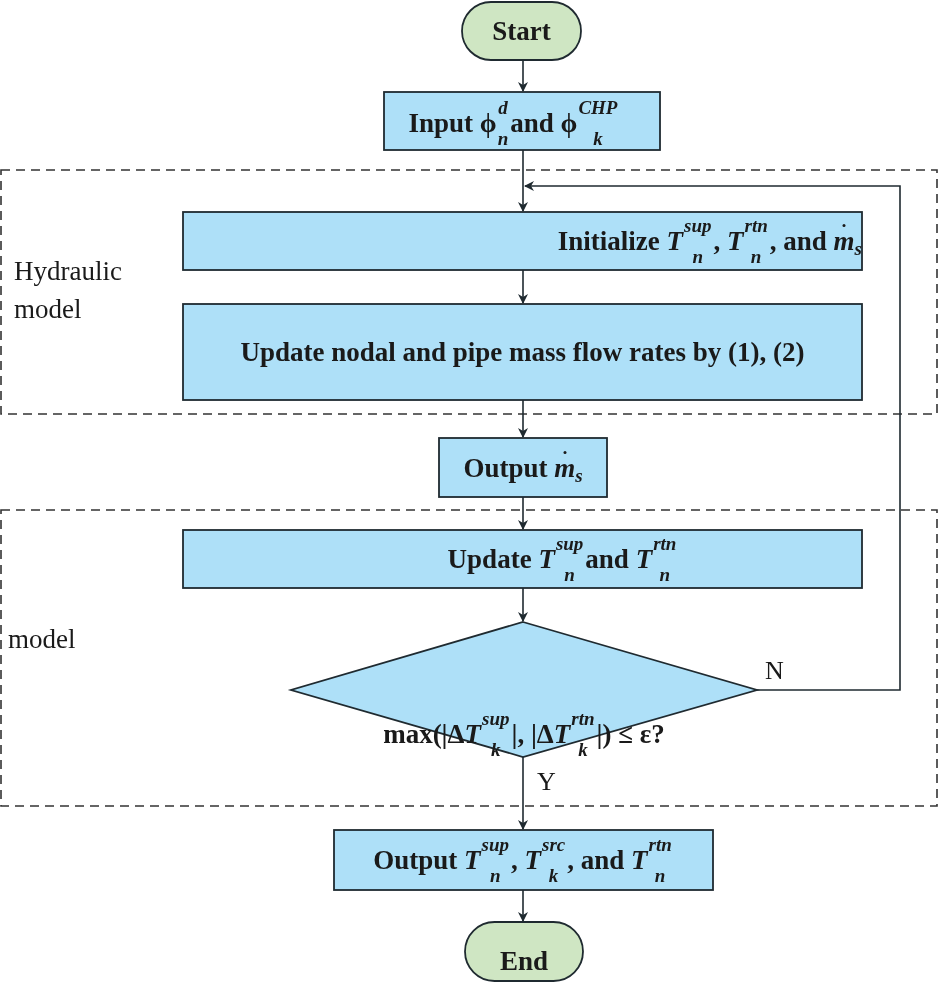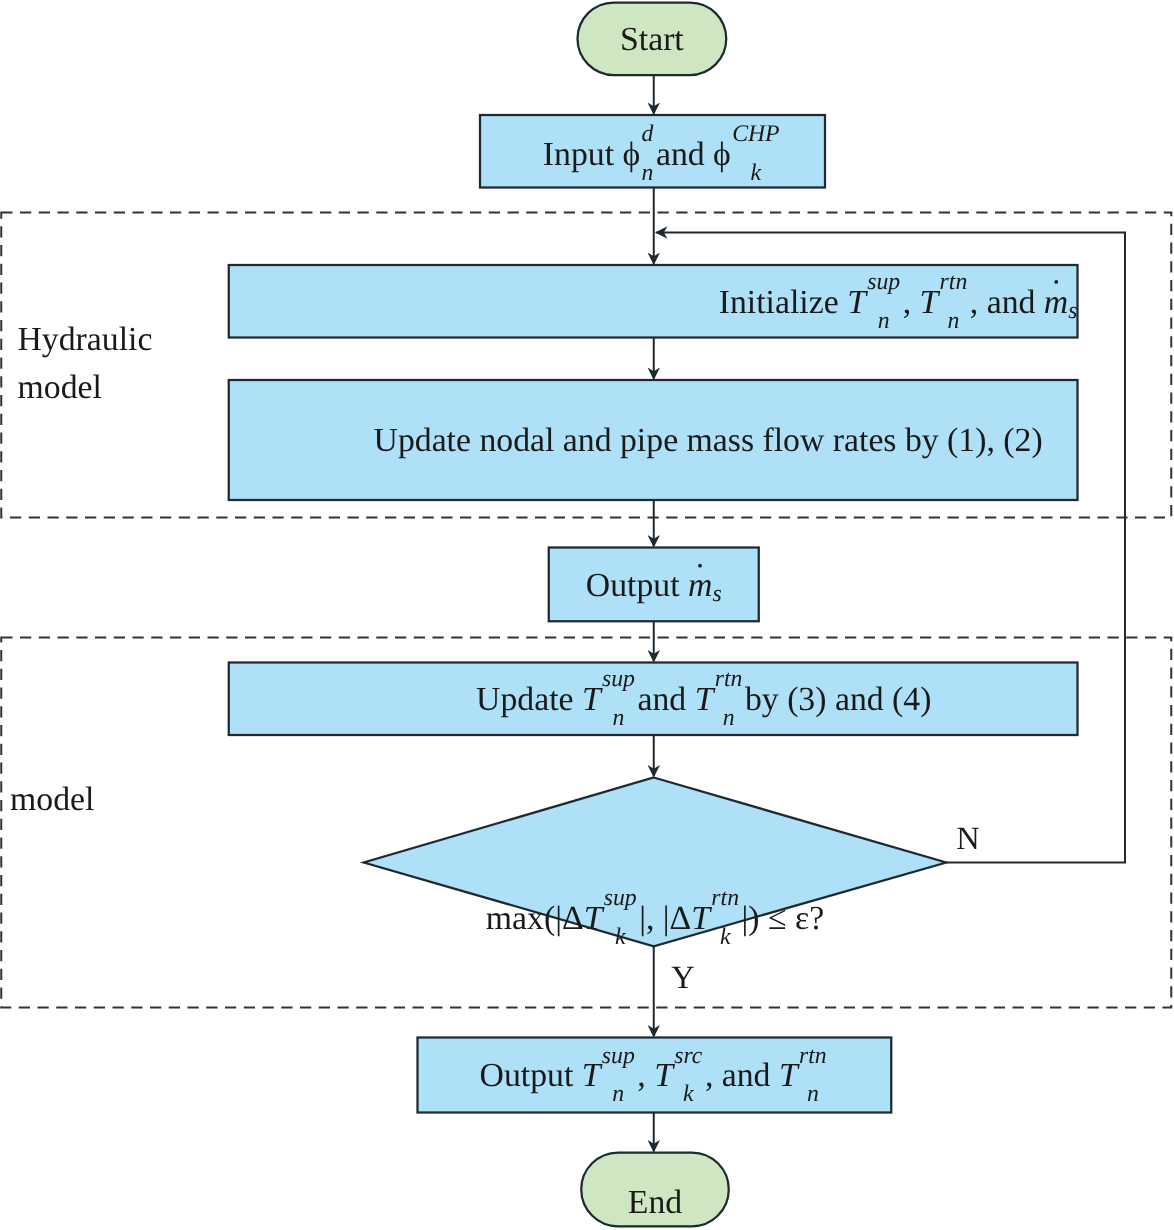--- a/index.html
+++ b/index.html
@@ -1,20 +1,20 @@
 <!DOCTYPE html>
 <html><head>
 <meta charset="utf-8">
 <style>
   html, body { margin: 0; padding: 0; background: #ffffff; }
   body { width: 939px; height: 984px; position: relative; overflow: hidden;
          font-family: "Liberation Serif", "DejaVu Serif", serif; color: #1a1a1a; }
   svg.diagram { position: absolute; left: 0; top: 0; }
   .node-text { position: absolute; display: flex; align-items: center; justify-content: center;
-               text-align: center; font-size: 27px; line-height: 38px; white-space: nowrap; }
+               text-align: center; font-size: 27px; line-height: 38px; white-space: nowrap; font-weight: bold; }
   .node-text.wrap { white-space: normal; }
   .region-label { position: absolute; font-size: 27px; line-height: 38px; text-align: left; }
   .edge-label { position: absolute; font-size: 26px; line-height: 30px; }
   i.v { font-style: italic; }
   .ss { display: inline-flex; flex-direction: column; vertical-align: middle; line-height: 1;
         font-style: italic; font-size: 19px; margin-left: 1px; margin-right: 2px; }
   .ss .sup { position: relative; top: -6px; }
   .ss .sub { position: relative; top: 6px; }
   .mdot { position: relative; display: inline-block; font-style: italic; }
   .mdot::before { content: ""; position: absolute; left: 50%; top: 2px; width: 3px; height: 3px;
@@ -52,21 +52,21 @@
   <rect x="183" y="530" width="679" height="58" fill="#aee0f8" stroke="#1f2a30" stroke-width="1.8"></rect>
   <polygon points="523,622 757,690 523,757 291,690" fill="#aee0f8" stroke="#1f2a30" stroke-width="1.8"></polygon>
   <rect x="334" y="830" width="379" height="60" fill="#aee0f8" stroke="#1f2a30" stroke-width="1.8"></rect>
   <rect x="465" y="922" width="118" height="59" rx="29.5" ry="29.5" fill="#cfe6c3" stroke="#1f2a30" stroke-width="1.8"></rect>
 </svg>
 
 <div class="node-text" style="left:462px;top:2px;width:119px;height:58px;">
   <span>Start</span>
 </div>
 
-<div class="node-text" style="left:392px;top:92px;width:276px;height:62px;">
+<div class="node-text" style="left:376px;top:92px;width:276px;height:62px;">
   <span>Input </span>&nbsp;<span>ϕ</span><span class="ss">
       <span class="sup">d</span>
       <span class="sub">n</span>
     </span><span>and </span>&nbsp;<span>ϕ</span><span class="ss">
       <span class="sup">CHP</span>
       <span class="sub">k</span>
     </span>
 </div>
 
 <div class="region-label" style="left:14px;top:252px;width:140px;">
@@ -80,36 +80,36 @@
 <div class="node-text" style="left:183px;top:212px;width:679px;height:58px;justify-content:flex-end;">
   <span>Initialize </span>&nbsp;<i class="v">T</i><span class="ss">
       <span class="sup">sup</span>
       <span class="sub">n</span>
     </span><span>, </span>&nbsp;<i class="v">T</i><span class="ss">
       <span class="sup">rtn</span>
       <span class="sub">n</span>
     </span><span>, and </span>&nbsp;<span class="mdot">m</span><span class="subonly">s</span>
 </div>
 
-<div class="node-text wrap" style="left:183px;top:304px;width:679px;height:96px;flex-direction:column;margin-left:44px;">
+<div class="node-text wrap" style="left:183px;top:304px;width:679px;height:96px;flex-direction:column;">
   <div>Update nodal and pipe mass flow rates by (1), (2)</div>
 </div>
 
 <div class="node-text" style="left:439px;top:438px;width:168px;height:59px;">
   <span>Output </span>&nbsp;<span class="mdot">m</span><span class="subonly">s</span>
 </div>
 
 <div class="node-text" style="left:183px;top:530px;width:760px;height:58px;">
   <span>Update </span>&nbsp;<i class="v">T</i><span class="ss">
       <span class="sup">sup</span>
       <span class="sub">n</span>
     </span><span> and </span>&nbsp;<i class="v">T</i><span class="ss">
       <span class="sup">rtn</span>
       <span class="sub">n</span>
-    </span><span> by (3) and (4)</span>
+    </span>
 </div>
 
 <div class="node-text" style="left:291px;top:656px;width:466px;height:68px;margin-top:44px;">
   <span>max(|Δ</span>
     <i class="v">T</i>
     <span class="ss">
       <span class="sup">sup</span>
       <span class="sub">k</span>
     </span>
     <span>|, |Δ</span>

